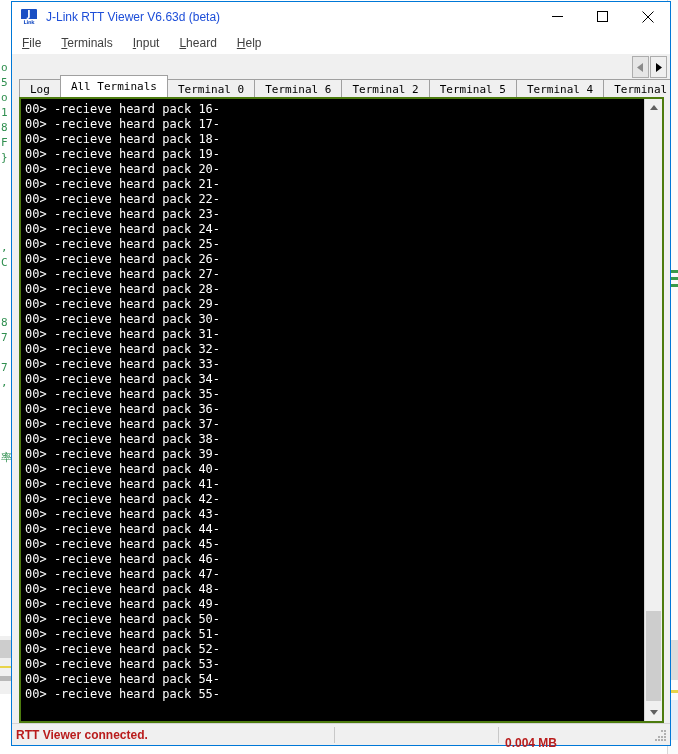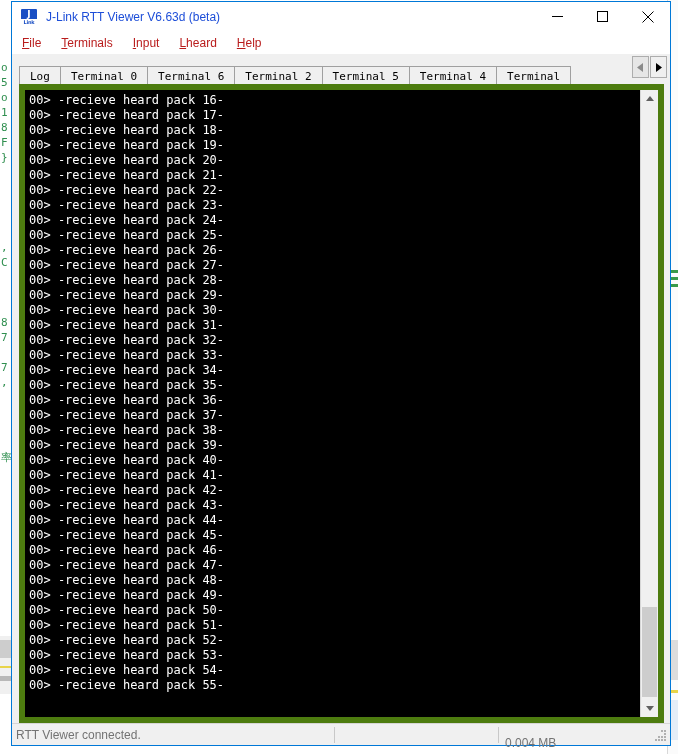--- a/index.html
+++ b/index.html
@@ -175,32 +175,32 @@
   #menubar {
     height: 23px;
     min-height: 23px;
     background: #ffffff;
     display: flex;
     align-items: center;
     padding-left: 8px;
   }
   .menu-item {
     font-size: 12px;
-    color: #b91c1c;
+    color: #404040;
     padding: 2px 10px 2px 2px;
     margin-right: 8px;
     white-space: nowrap;
     cursor: default;
     font-family: "Liberation Sans", sans-serif;
   }
   .menu-item u { text-decoration: underline; }
 
   
   #tabstrip {
-    height: 30px;
+    height: 43px;
     min-height: 25px;
     background: #f0f0f0;
     position: relative;
     padding-left: 7px;
     display: flex;
     align-items: flex-end;
     overflow: hidden;
   }
   .tab {
     height: 19px;
@@ -243,21 +243,21 @@
     cursor: default;
     margin-left: 1px;
   }
   .tab-scroll.disabled { background: #e6e6e6; }
 
   
   #term-wrap {
     flex: 1;
     margin: 0 6px 0 7px;
     background: #be185d;
-    border: 6px solid #4d7c0f;
+    border: 2px solid #4d7c0f;
     box-sizing: border-box;
     display: flex;
     overflow: hidden;
     position: relative;
   }
   #term {
     flex: 1;
     background: #000000;
     color: #ffffff;
     font-family: "DejaVu Sans Mono", monospace;
@@ -337,22 +337,23 @@
   
   #statusbar {
     height: 22px;
     min-height: 22px;
     background: #f0f0f0;
     border-top: 1px solid #d6d6d6;
     display: flex;
     align-items: center;
     position: relative;
     font-size: 12px;
-    color: #737373;
-    box-sizing: border-box;
+    color: #b91c1c;
+    box-sizing: border-box;
+    font-weight: bold;
   }
   #status-main {
     padding-left: 4px;
     width: 322px;
     white-space: nowrap;
     overflow: hidden;
     box-sizing: border-box;
   }
   .status-sep {
     width: 1px;
@@ -470,20 +471,21 @@
   <div id="menubar">
     <div class="menu-item"><u>F</u><span>ile</span></div>
     <div class="menu-item"><u>T</u><span>erminals</span></div>
     <div class="menu-item"><u>I</u><span>nput</span></div>
     <div class="menu-item"><u>L</u><span>heard</span></div>
     <div class="menu-item"><u>H</u><span>elp</span></div>
   </div>
 
   <div id="tabstrip">
     <div class="tab">Log</div>
+    <div class="tab active">All Terminals</div>
     <div class="tab">Terminal 0</div>
     <div class="tab">Terminal 6</div>
     <div class="tab">Terminal 2</div>
     <div class="tab">Terminal 5</div>
     <div class="tab">Terminal 4</div>
     <div class="tab">Terminal</div>
     <div id="tab-scrollers">
       <div class="tab-scroll disabled">
         <svg width="7" height="9" viewBox="0 0 7 9">
             <polygon points="6,0 6,9 0,4.5" fill="#8a8a8a"></polygon>

